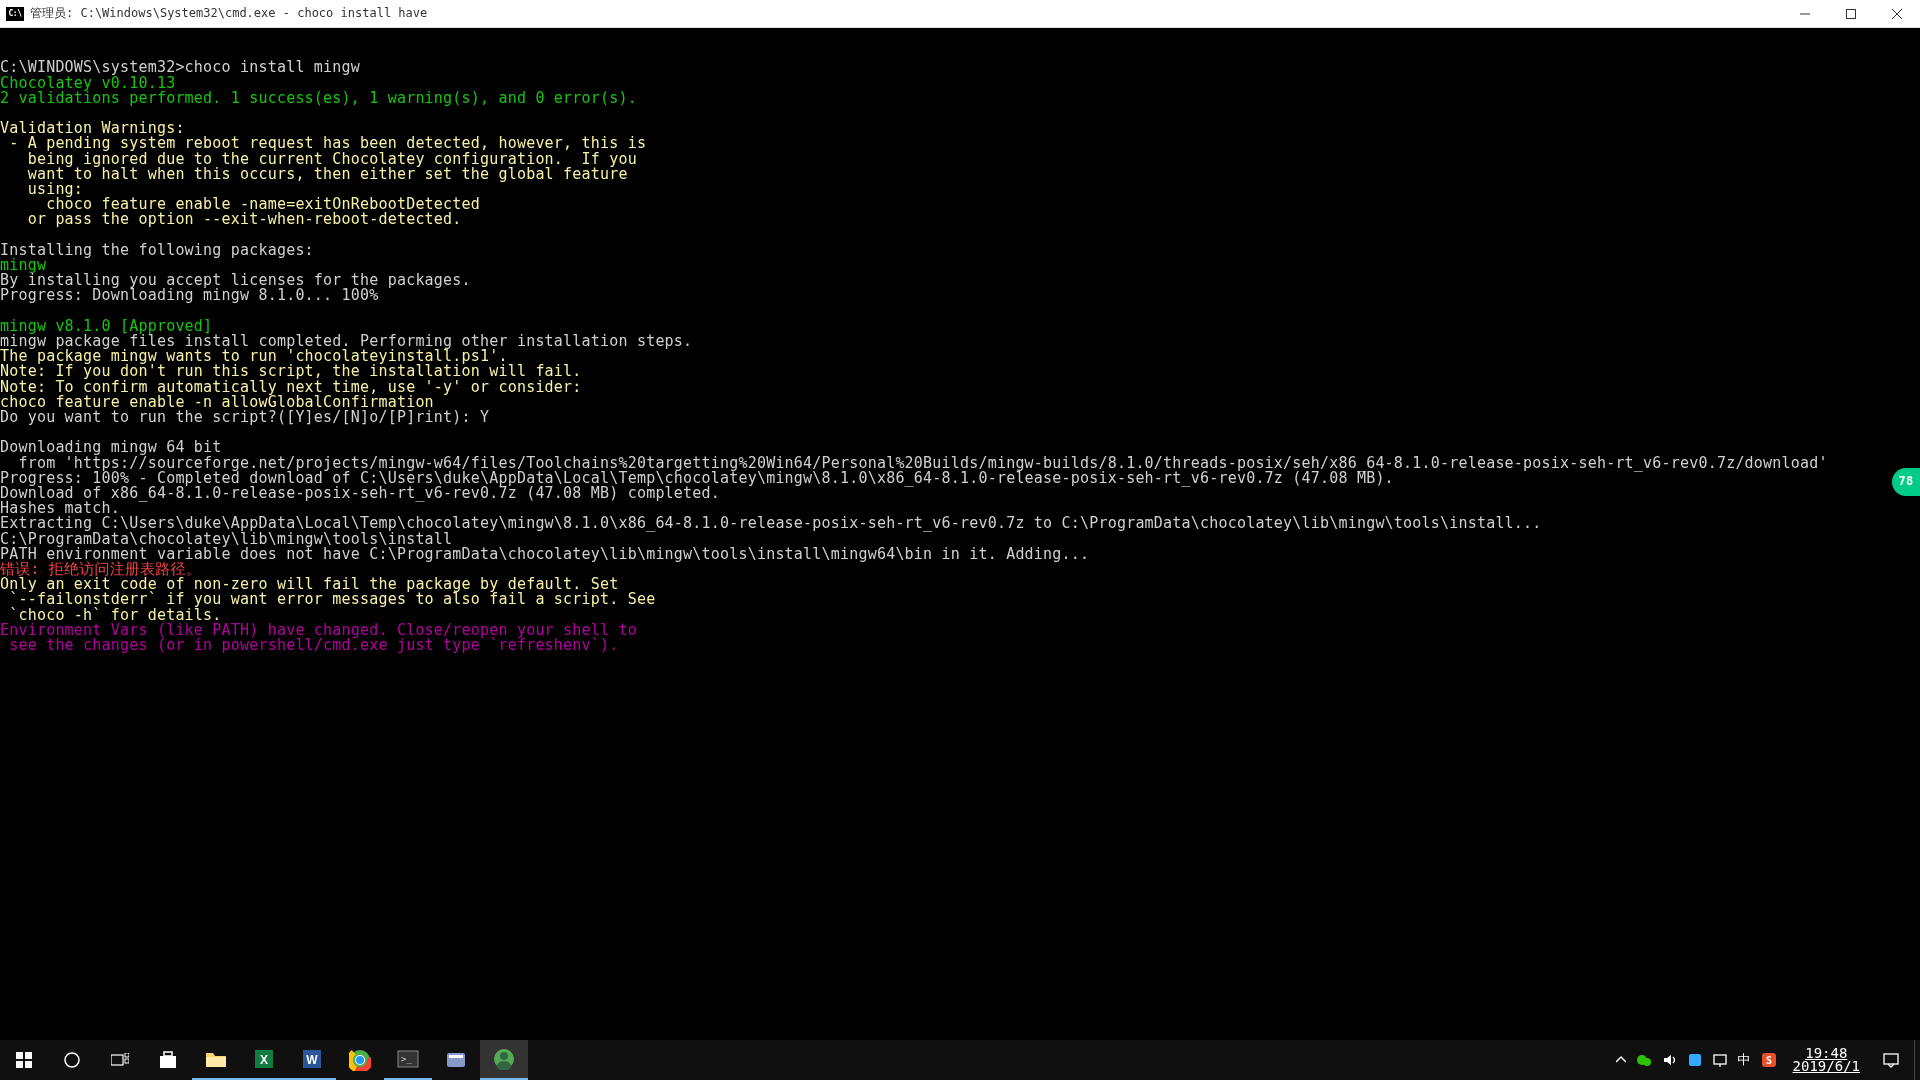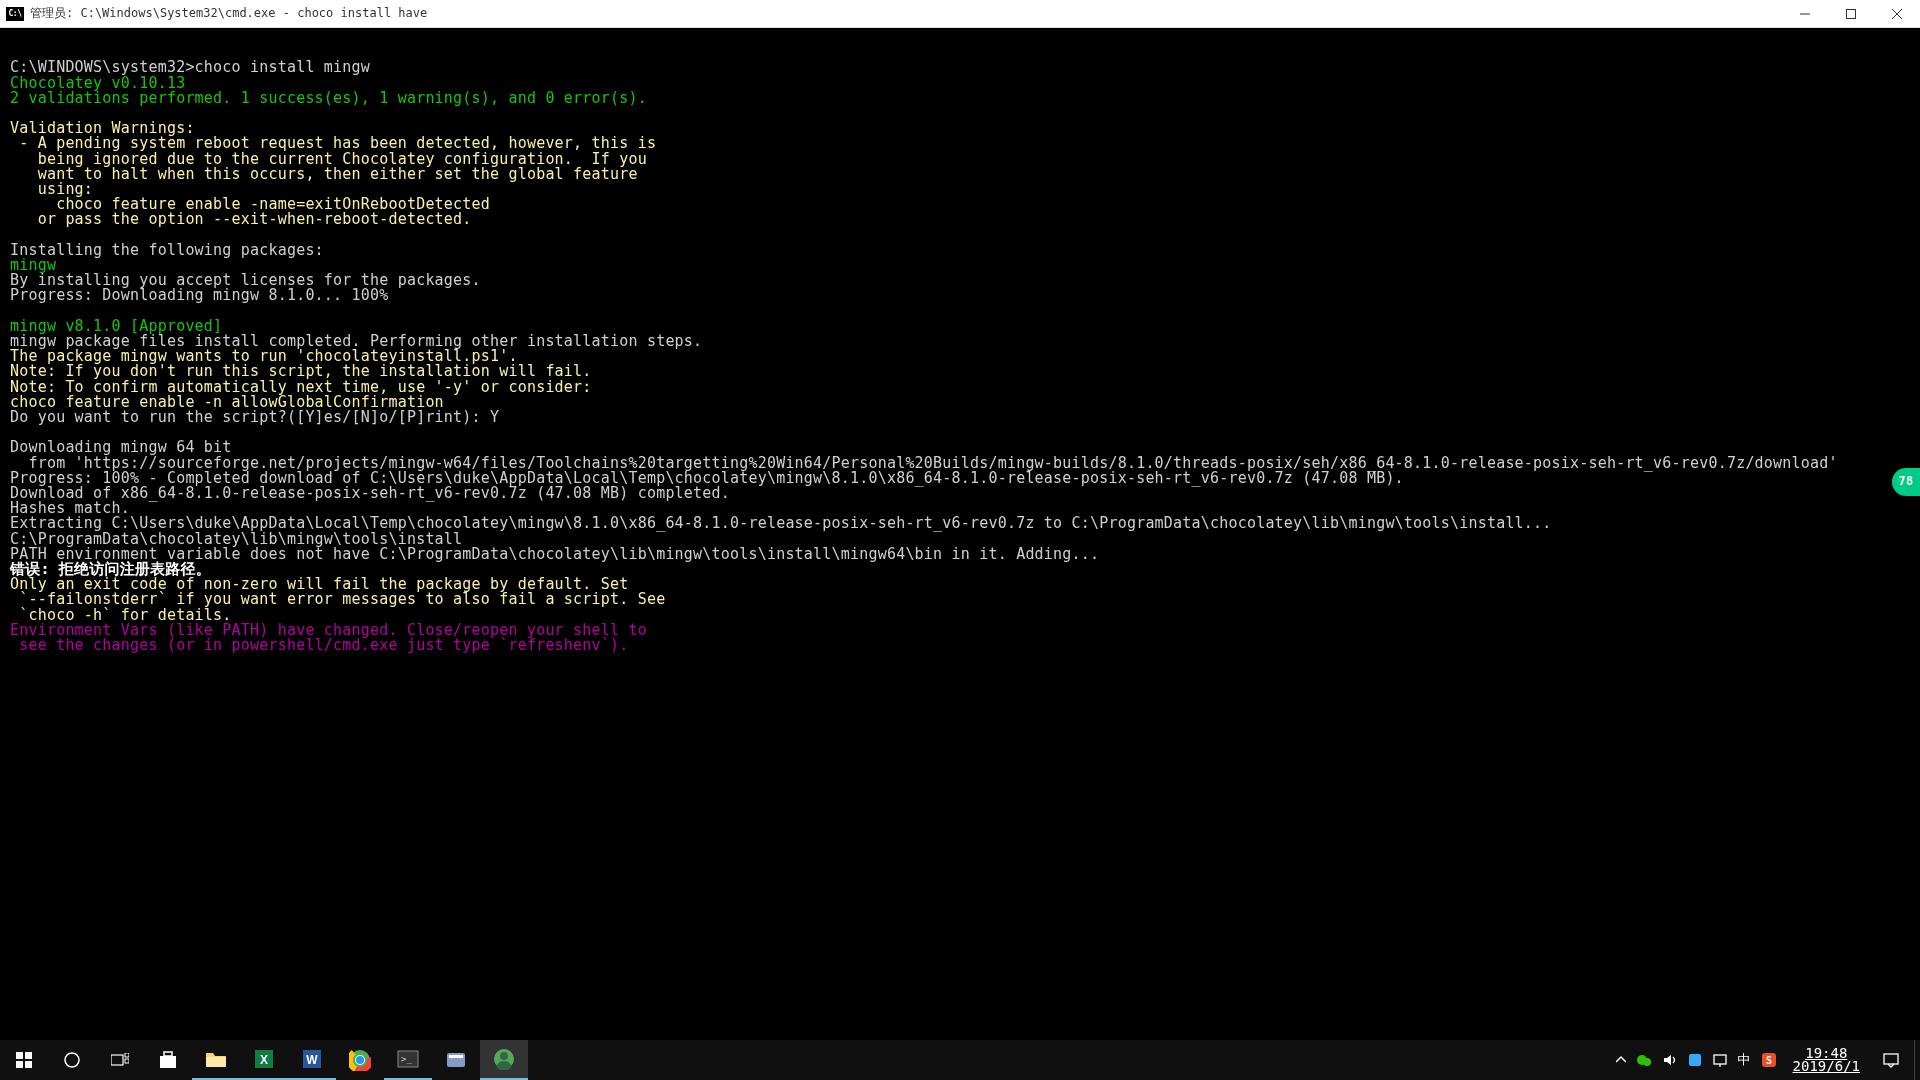--- a/index.html
+++ b/index.html
@@ -3,26 +3,26 @@
 <meta charset="utf-8">
 <style>
   * { margin:0; padding:0; box-sizing:border-box; }
   html,body { width:1920px; height:1080px; font-family:"Consolas","SimSun",monospace; overflow:hidden; background:#000; }
   .window { width:1920px; height:1080px; display:flex; flex-direction:column; }
   .titlebar { height:28px; background:#fff; display:flex; align-items:center; font-size:12px; color:#333; border-bottom:1px solid #ddd; }
   .titlebar .app-icon { width:18px; height:14px; background:#000; color:#fff; font-size:8px; display:flex; align-items:center; justify-content:center; margin:0 6px; font-weight:bold; letter-spacing:-0.5px;}
   .titlebar .title-text { flex:0 0 auto; }
   .titlebar .spacer { flex:1; }
   .titlebar .win-btn { width:46px; height:28px; display:flex; align-items:center; justify-content:center; color:#555; font-size:12px;}
-  .terminal { flex:1; background:#000; padding:2px 10px; font-size:15px; line-height:15.2px; white-space:pre; letter-spacing:0.2px; overflow:hidden; position:relative;}
+  .terminal { flex:1; background:#000; padding:2px 0; font-size:15px; line-height:15.2px; white-space:pre; letter-spacing:0.2px; overflow:hidden; position:relative;}
   .terminal div { min-height:15.2px; }
   .c-white  { color:#d0d0d0; }
   .c-green  { color:#16c60c; }
   .c-yellow { color:#f9f1a5; }
-  .c-red    { color:#ffffff; font-weight:bold;}
+  .c-red    { color:#ef4444; font-weight:normal;}
   .c-magenta{ color:#b4009e; }
   .floating-badge { position:absolute; right:0px; top:440px; width:28px; height:28px; border-radius:50% 0 0 50%; background:#0c8; color:#fff; font-size:12px; display:flex; align-items:center; justify-content:center; font-weight:bold;margin-left:36px;}
   .taskbar { height:40px; background:#101010; display:flex; align-items:center; color:#fff; font-size:12px; }
   .taskbar .tb-btn { width:48px; height:40px; display:flex; align-items:center; justify-content:center; }
   .taskbar .tb-btn.active { background:#333; border-bottom:2px solid #76b9ed;}
   .taskbar .tb-btn.running { border-bottom:2px solid #76b9ed;}
   .taskbar .tb-spacer { flex:1; }
   .taskbar .tray { display:flex; align-items:center; gap:10px; padding:0 8px; height:40px;}
   .taskbar .tray span { font-size:14px; }
   .taskbar .clock { display:flex; flex-direction:column; align-items:center; justify-content:center; font-size:14px; line-height:13px; padding:0 8px;text-decoration:underline;}

